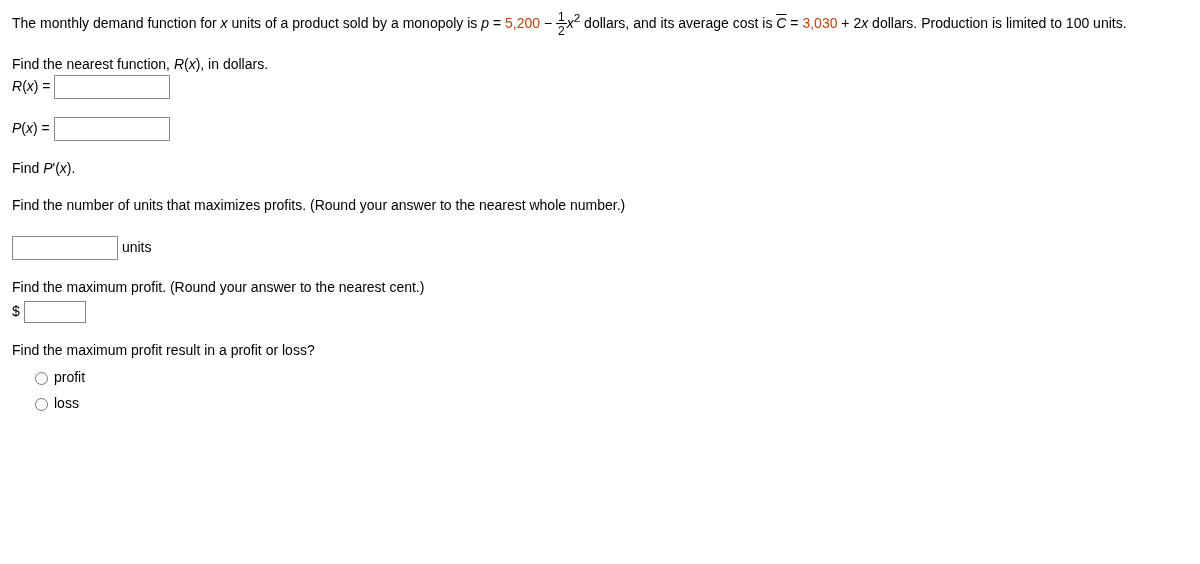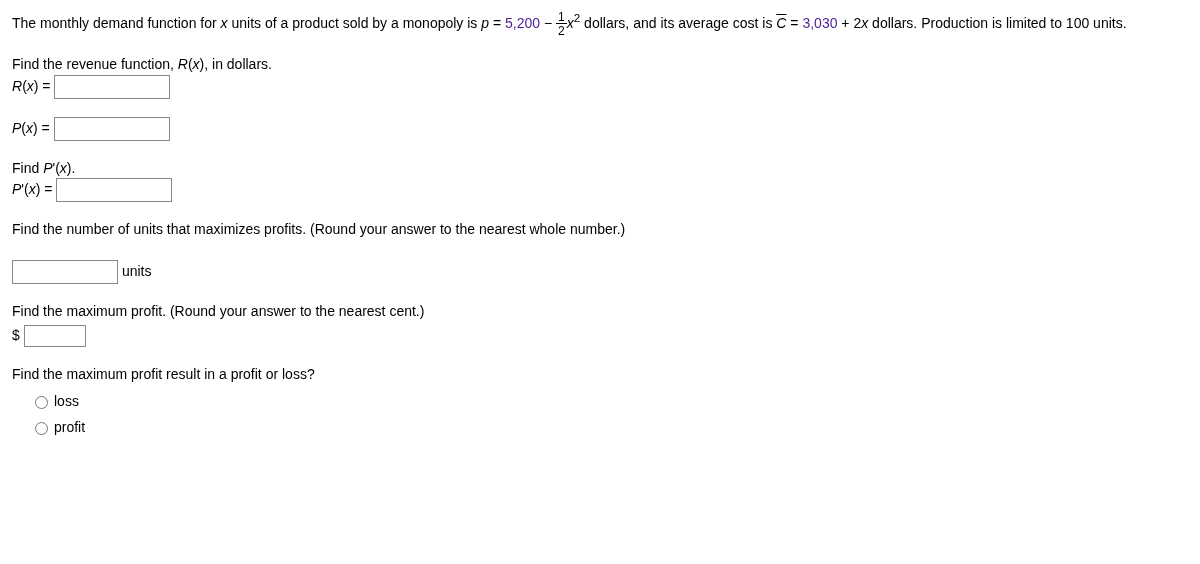--- a/index.html
+++ b/index.html
@@ -23,21 +23,21 @@
     height: 20px;
     border: 1px solid #888;
     vertical-align: middle;
   }
   input[type="text"].ans-sm {
     width: 56px;
     height: 18px;
     border: 1px solid #888;
     vertical-align: middle;
   }
-  .red { color: #4c1d95; }
+  .red { color: #c2410c; }
   .overline {
     text-decoration: overline;
     font-style: italic;
   }
   .frac {
     display: inline-block;
     vertical-align: middle;
     text-align: center;
     font-size: 12px;
     line-height: 1;
@@ -53,60 +53,57 @@
 </style>
 </head>
 <body>
 
 <div class="section">
   <span>The monthly demand function for </span><span class="ital">x</span><span> units of a product sold by a monopoly is </span><span class="ital">p</span><span> = </span><span class="red">5,200</span><span> − </span><span class="frac"><span class="num">1</span><span class="den">2</span></span><span class="ital">x</span><sup>2</sup><span> dollars, and its average cost is </span><span class="overline">C</span><span> = </span><span class="red">3,030</span><span> + 2</span><span class="ital">x</span><span> dollars. Production is limited to 100 units.</span>
 </div>
 
 <div class="section">
   <div>
-    <span>Find the revenue function, </span><span class="ital">R</span><span>(</span><span class="ital">x</span><span>)</span><span>, in dollars.</span>
+    <span>Find the nearest function, </span><span class="ital">R</span><span>(</span><span class="ital">x</span><span>)</span><span>, in dollars.</span>
   </div>
   <div class="answer-row">
     <span class="ital">R</span><span>(</span><span class="ital">x</span><span>) = </span><input type="text" class="ans" style="">
   </div>
 </div>
 
 <div class="section">
 </div>
 
 <div class="section">
   <div class="answer-row">
     <span class="ital">P</span><span>(</span><span class="ital">x</span><span>) = </span><input type="text" class="ans" style="">
   </div>
 </div>
 
 <div class="section">
   <div>
     <span>Find </span><span class="ital">P</span><span>'</span><span>(</span><span class="ital">x</span><span>).</span>
-  </div>
-  <div class="answer-row">
-    <span class="ital">P</span><span>'</span><span>(</span><span class="ital">x</span><span>) = </span><input type="text" class="ans" style="">
   </div>
 </div>
 
 <div class="section">
   <div>Find the number of units that maximizes profits. (Round your answer to the nearest whole number.)</div>
   <div class="answer-row" style="margin-top:20px">
     <input type="text" class="ans" style="width: 100px;"> <span>units</span>
   </div>
 </div>
 
 <div class="section">
   <div>Find the maximum profit. (Round your answer to the nearest cent.)</div>
   <div class="answer-row" style="margin-top:4px">
     <span>$</span> <input type="text" class="ans-sm" style="">
   </div>
 </div>
 
 <div class="section">
   <div>Find the maximum profit result in a profit or loss?</div>
   <div class="radio-row">
-    <input type="radio" name="pl" style=""><label>loss</label>
+    <input type="radio" name="pl" style=""><label>profit</label>
   </div>
   <div class="radio-row">
-    <input type="radio" name="pl" style=""><label>profit</label>
+    <input type="radio" name="pl" style=""><label>loss</label>
   </div>
 </div>
 
 </body></html>

